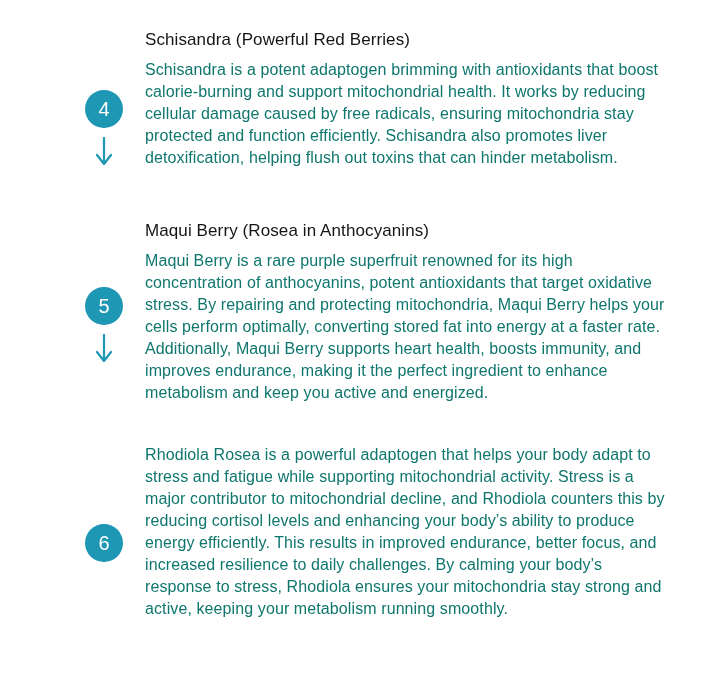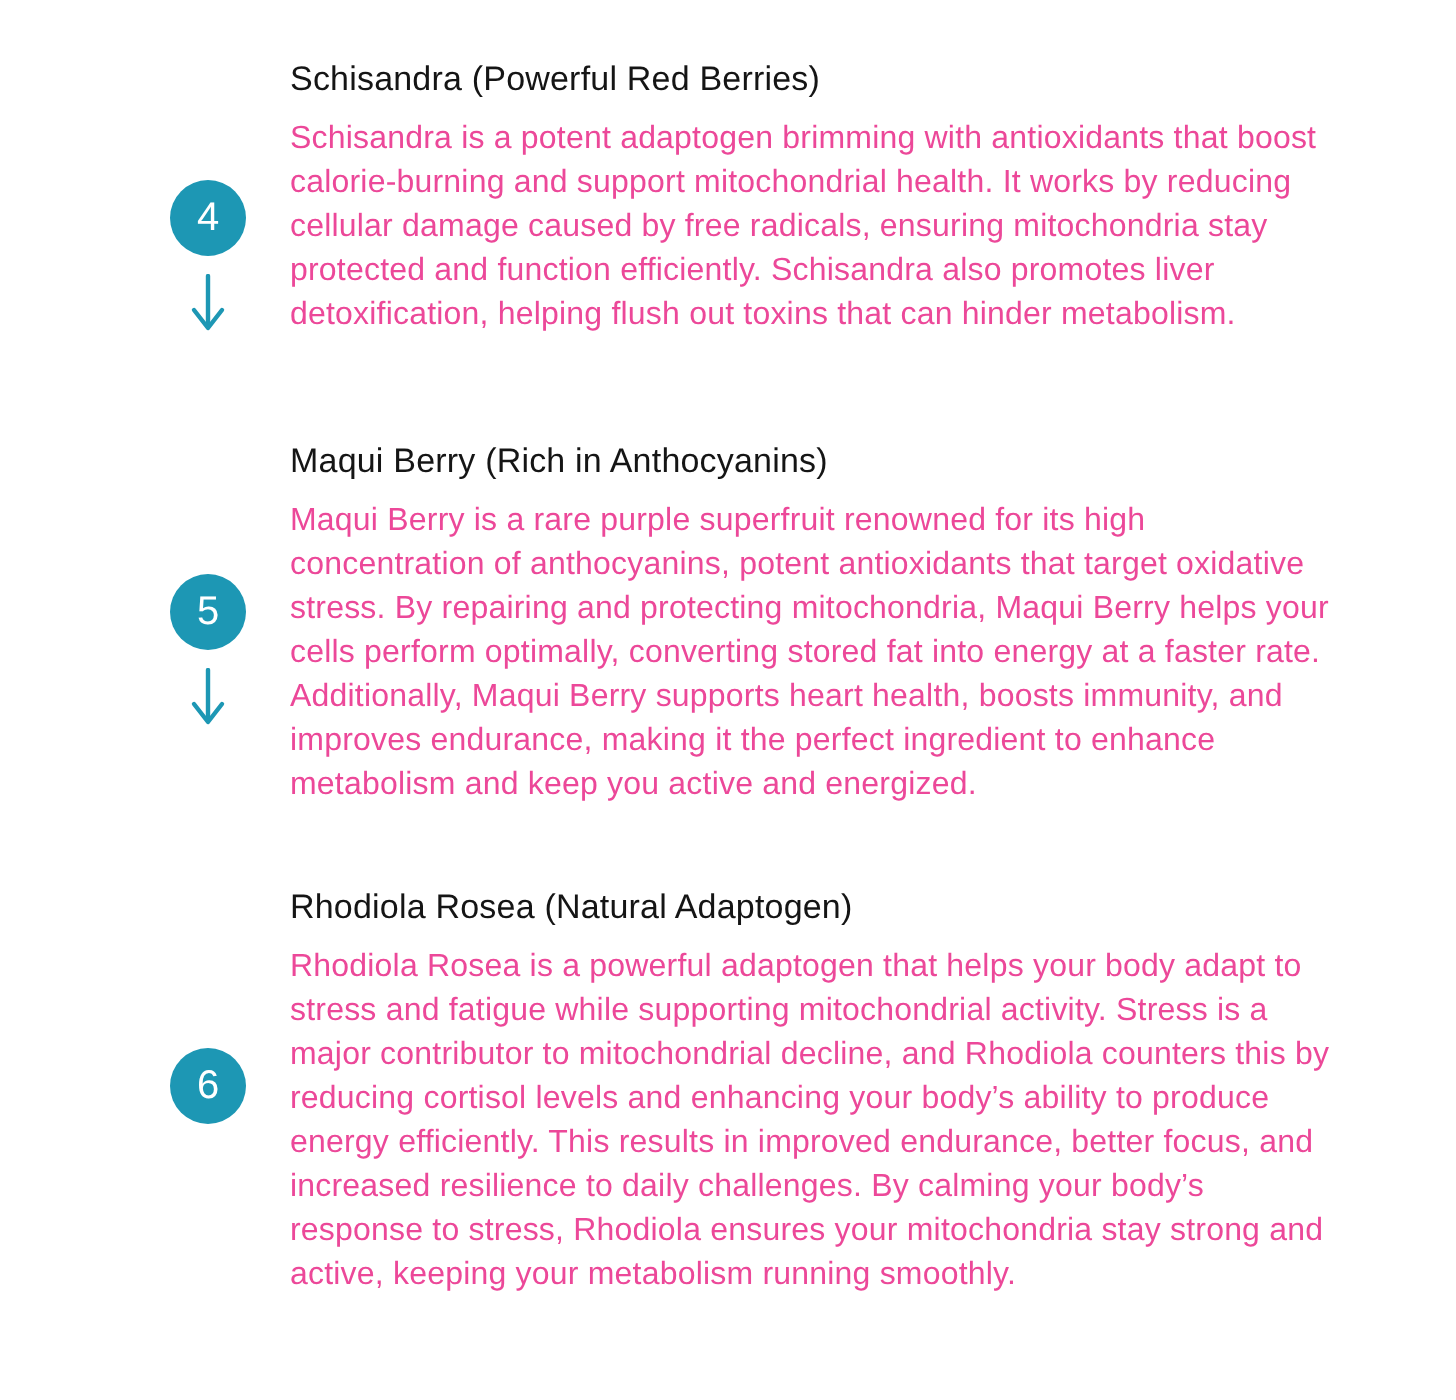--- a/index.html
+++ b/index.html
@@ -71,21 +71,21 @@
     font-size: 17px;
     line-height: 20px;
     font-weight: 400;
     color: #151515;
     letter-spacing: 0.1px;
   }
   .section-body {
     margin: 0;
     font-size: 16px;
     line-height: 22px;
-    color: #ec4899;
+    color: #0f766e;
     letter-spacing: 0.1px;
   }
 </style>
 </head>
 <body>
 
 <div class="page">
 
   <div class="section section-1">
     <div class="badge-col">
@@ -111,30 +111,29 @@
         <div class="num-badge">5</div>
         <span class="down-arrow">
           <svg width="22" height="30" viewBox="0 0 22 30">
             <line x1="11" y1="1" x2="11" y2="26"></line>
             <polyline points="4,18 11,27 18,18"></polyline>
           </svg>
         </span>
       </div>
     </div>
     <div class="text-col">
-      <h3 class="section-heading">Maqui Berry (Rich in Anthocyanins)</h3>
+      <h3 class="section-heading">Maqui Berry (Rosea in Anthocyanins)</h3>
       <p class="section-body">Maqui Berry is a rare purple superfruit renowned for its high concentration of anthocyanins, potent antioxidants that target oxidative stress. By repairing and protecting mitochondria, Maqui Berry helps your cells perform optimally, converting stored fat into energy at a faster rate. Additionally, Maqui Berry supports heart health, boosts immunity, and improves endurance, making it the perfect ingredient to enhance metabolism and keep you active and energized.</p>
     </div>
   </div>
 
   <div class="section section-3">
     <div class="badge-col">
       <div class="badge-stack">
         <div class="num-badge">6</div>
       </div>
     </div>
     <div class="text-col">
-      <h3 class="section-heading">Rhodiola Rosea (Natural Adaptogen)</h3>
       <p class="section-body">Rhodiola Rosea is a powerful adaptogen that helps your body adapt to stress and fatigue while supporting mitochondrial activity. Stress is a major contributor to mitochondrial decline, and Rhodiola counters this by reducing cortisol levels and enhancing your body’s ability to produce energy efficiently. This results in improved endurance, better focus, and increased resilience to daily challenges. By calming your body’s response to stress, Rhodiola ensures your mitochondria stay strong and active, keeping your metabolism running smoothly.</p>
     </div>
   </div>
 
 </div>
 
 </body></html>

